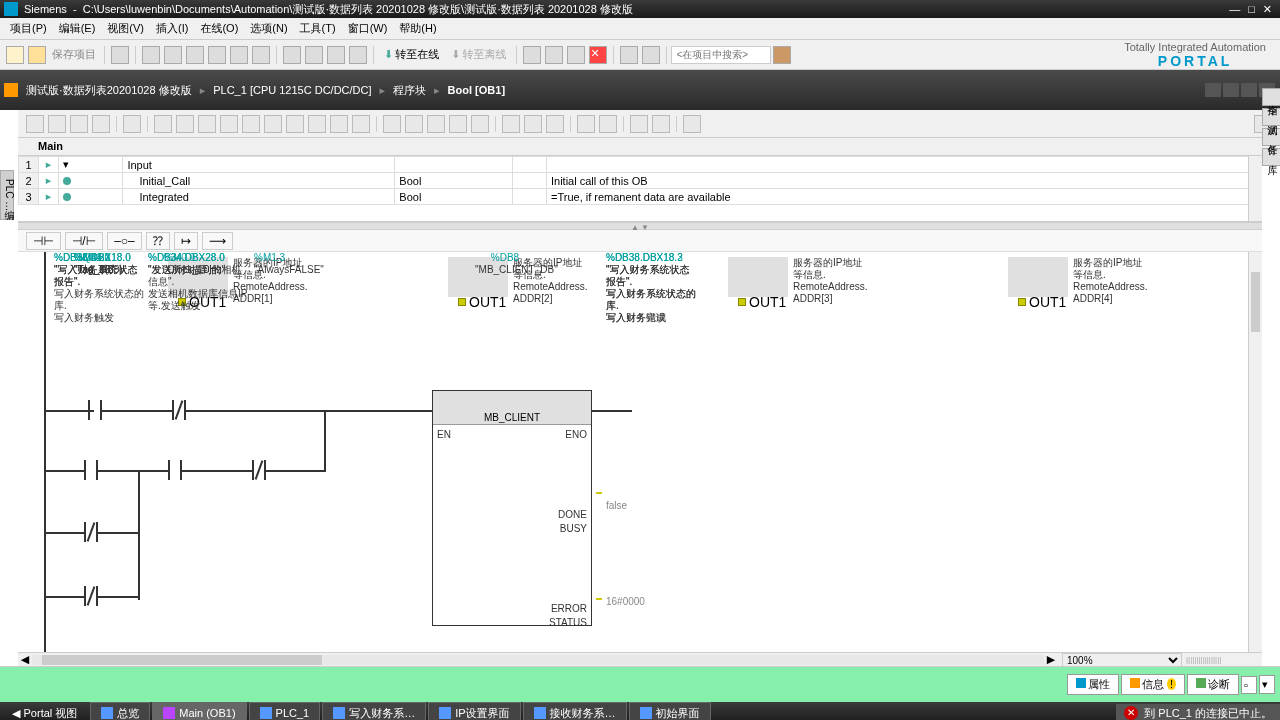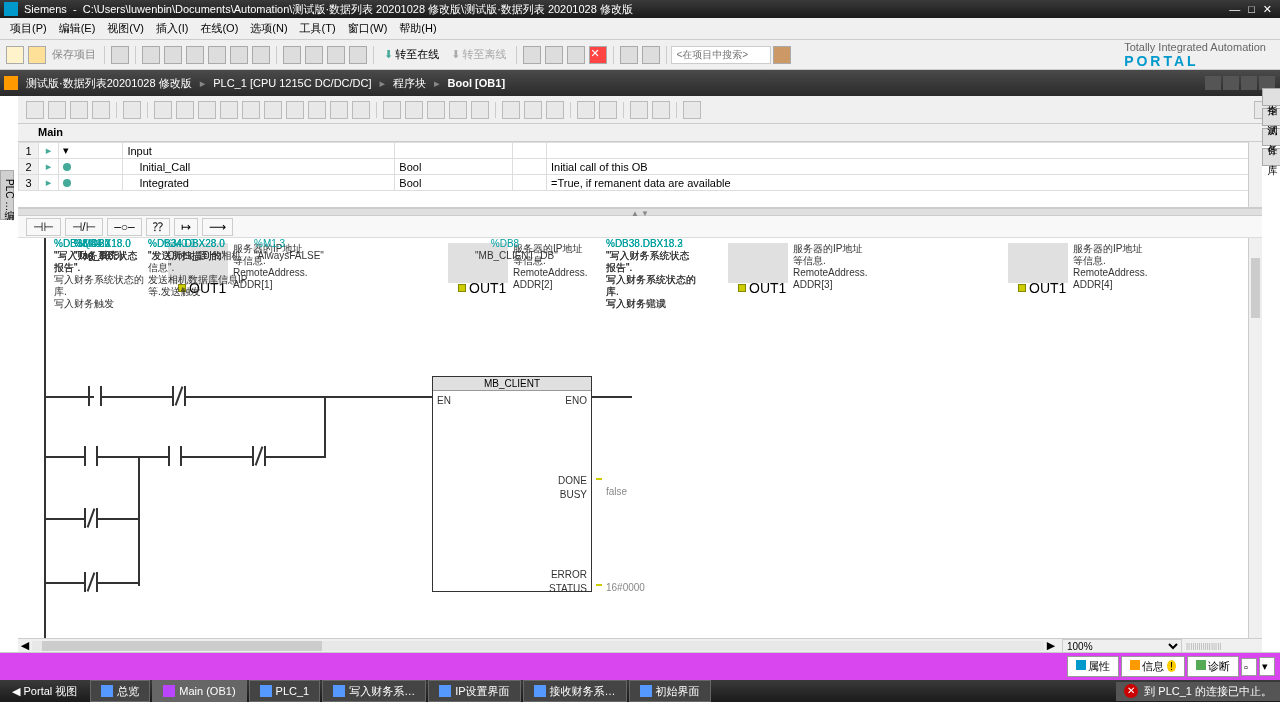--- a/index.html
+++ b/index.html
@@ -9,23 +9,23 @@
 .titlebar .title { flex:1; font-size:11px; }
 .titlebar .winbtn { padding:0 4px; cursor:pointer; }
 .menubar { height:22px; background:#f0f0f0; display:flex; align-items:center; padding:0 4px; border-bottom:1px solid #ccc; }
 .menubar span { padding:0 6px; font-size:11px; cursor:pointer; }
 .topbar { height:30px; background:#f0f0f0; display:flex; align-items:center; padding:0 4px; border-bottom:1px solid #ccc; }
 .topbar .iconbtn { width:18px; height:18px; margin:0 2px; background:#ddd; border:1px solid #aaa; cursor:pointer; }
 .topbar .sep { width:1px; height:18px; background:#ccc; margin:0 4px; }
 .topbar .linkbtn { padding:0 6px; font-size:11px; cursor:pointer; display:flex; align-items:center; }
 .topbar .arrow { color:#4a9; margin-right:2px; }
 .topbar .search { height:18px; width:100px; border:1px solid #ccc; font-size:10px; padding:0 4px; color:#999; }
-.topbar .tia { margin-left:auto; text-align:left; font-size:11px; color:#666; padding-right:10px; }
+.topbar .tia { margin-left:auto; text-align:center; font-size:11px; color:#666; padding-right:10px; }
 .topbar .tia .portal { color:#0099cc; font-size:14px; letter-spacing:3px; font-weight:bold; }
-.breadcrumb { height:26px; background:linear-gradient(#4a4a4a,#2a2a2a); color:#fff; display:flex; align-items:center; padding:0 4px; }
+.breadcrumb { height:40px; background:linear-gradient(#4a4a4a,#2a2a2a); color:#fff; display:flex; align-items:center; padding:0 4px; }
 .breadcrumb .bicon { width:14px; height:14px; background:#f90; margin-right:4px; }
 .breadcrumb span { font-size:11px; padding:0 4px; }
 .breadcrumb .sep { color:#888; }
 .breadcrumb .winctl { margin-left:auto; display:flex; }
 .breadcrumb .winctl div { width:16px; height:14px; background:#555; margin:0 1px; cursor:pointer; }
 .editor-tb { height:28px; background:#f0f0f0; border-bottom:1px solid #ccc; display:flex; align-items:center; padding:0 6px; }
 .editor-tb .iconbtn { width:18px; height:18px; margin:0 2px; background:#e8e8e8; border:1px solid #bbb; cursor:pointer; }
 .editor-tb .sep { width:1px; height:16px; background:#ccc; margin:0 4px; }
 .editor-tb .right { margin-left:auto; }
 .main-label { height:18px; background:#f0f0f0; padding:2px 20px; font-size:11px; font-weight:bold; border-bottom:1px solid #ccc; }
@@ -40,35 +40,35 @@
 .ladder-tb .lbtn { padding:0 6px; font-size:12px; cursor:pointer; border:1px solid #ccc; margin:0 2px; height:18px; display:flex; align-items:center; }
 .ladder-area { height:400px; background:#fff; position:relative; overflow:hidden; }
 .ladder-canvas { position:relative; width:100%; height:100%; font-size:10px; }
 .out-block { position:absolute; display:flex; align-items:center; }
 .out-block .pin { width:8px; height:8px; background:#cc0; border:1px solid #880; }
 .out-block .lbl { padding:0 3px; font-size:14px; }
 .txt-block { position:absolute; font-size:10px; color:#333; line-height:12px; }
 .sym-addr { color:#00a0a0; font-size:10px; }
 .sym-name { color:#333; font-size:10px; }
 .mb-block { position:absolute; border:1px solid #333; background:#e0e0e0; width:160px; }
-.mb-block .hdr { text-align:center; font-size:10px; padding:1px; border-bottom:1px solid #999; }
+.mb-block .hdr { text-align:center; font-size:10px; padding:1px; border-bottom:1px solid #999;margin-top:20px; }
 .mb-block .body { background:#fff; height:200px; position:relative; }
 .mb-block .pin-lbl { position:absolute; font-size:10px; color:#333; }
 .rail { position:absolute; background:#333; }
 .contact { position:absolute; width:14px; height:20px; }
 .contact::before,.contact::after { content:''; position:absolute; background:#333; }
 .contact::before { left:0; top:0; width:2px; height:20px; }
 .contact::after { right:0; top:0; width:2px; height:20px; }
 .contact.neg .slash { position:absolute; width:2px; height:20px; background:#333; left:6px; transform:rotate(20deg); }
 .wire-h { position:absolute; height:2px; background:#333; }
 .wire-v { position:absolute; width:2px; background:#333; }
 .scrollbar-v { position:absolute; right:0; top:0; width:14px; height:100%; background:#f0f0f0; border-left:1px solid #ccc; }
 .scrollbar-h { height:14px; background:#f0f0f0; border-top:1px solid #ccc; display:flex; align-items:center; }
 .zoom-sel { width:120px; height:14px; border:1px solid #ccc; font-size:10px; margin-left:4px; }
-.info-bar { height:28px; background:#d946ef; display:flex; justify-content:flex-end; align-items:center; border-top:1px solid #ccc; padding:0 4px; }
+.info-bar { height:36px; background:#86efac; display:flex; justify-content:flex-end; align-items:center; border-top:1px solid #ccc; padding:0 4px; }
 .info-bar .tab { border:1px solid #999; padding:2px 8px; margin:0 1px; font-size:11px; background:#fff; cursor:pointer; }
 .info-bar .tab .ico { width:10px; height:10px; display:inline-block; background:#0099cc; margin-right:2px; }
 .taskbar { height:22px; background:linear-gradient(#3a3a3a,#1a1a1a); display:flex; align-items:center; color:#fff; }
 .taskbar .portal-btn { padding:0 12px; font-size:11px; cursor:pointer; }
 .taskbar .task { padding:0 10px; height:22px; display:flex; align-items:center; background:#444; margin:0 1px; border:1px solid #666; font-size:11px; cursor:pointer; max-width:110px; overflow:hidden; white-space:nowrap; }
 .taskbar .task .ti { width:12px; height:12px; margin-right:4px; background:#59f; }
 .taskbar .status { margin-left:auto; background:#555; padding:2px 8px; display:flex; align-items:center; }
 .taskbar .status .err { width:14px; height:14px; background:#c00; border-radius:50%; margin-right:6px; color:#fff; text-align:center; font-size:10px; line-height:14px; }
 .side-tabs { position:absolute; right:0; top:88px; width:18px; }
 .side-tabs .stab { writing-mode:vertical-lr; padding:8px 2px; background:#e0e0e0; border:1px solid #aaa; margin-bottom:2px; font-size:10px; cursor:pointer; }

